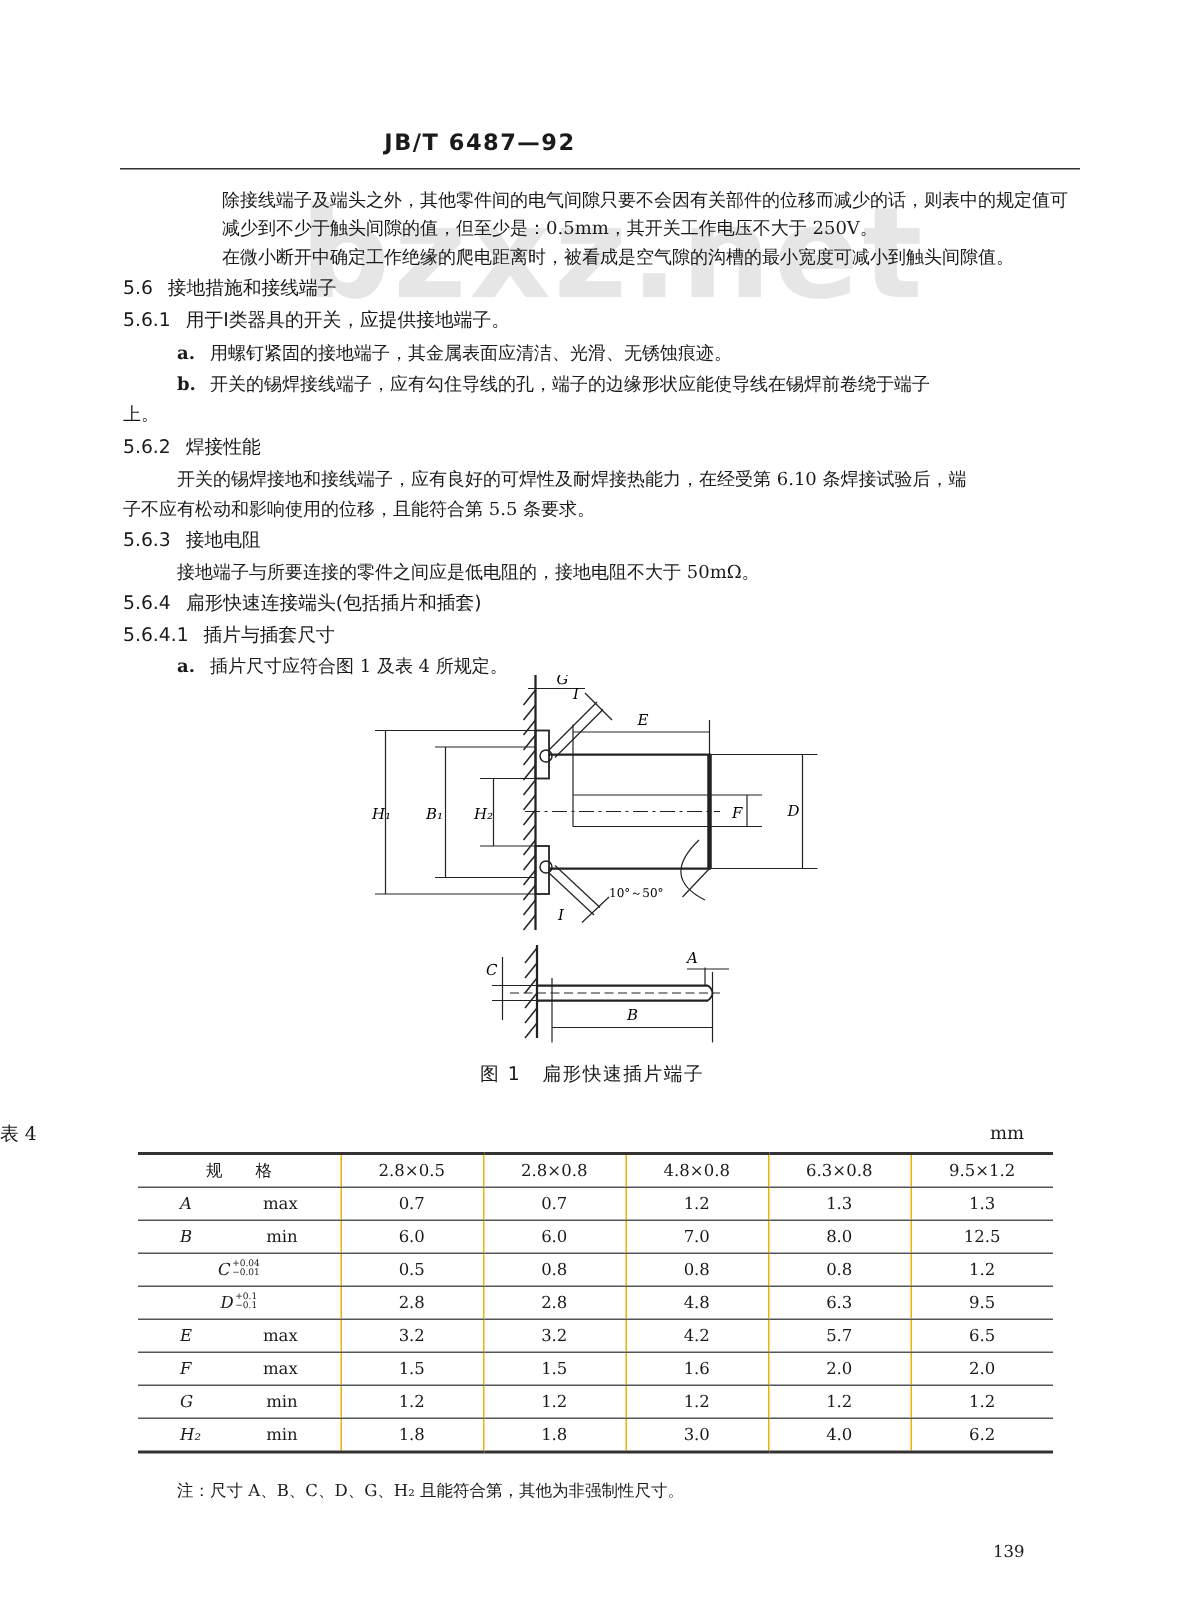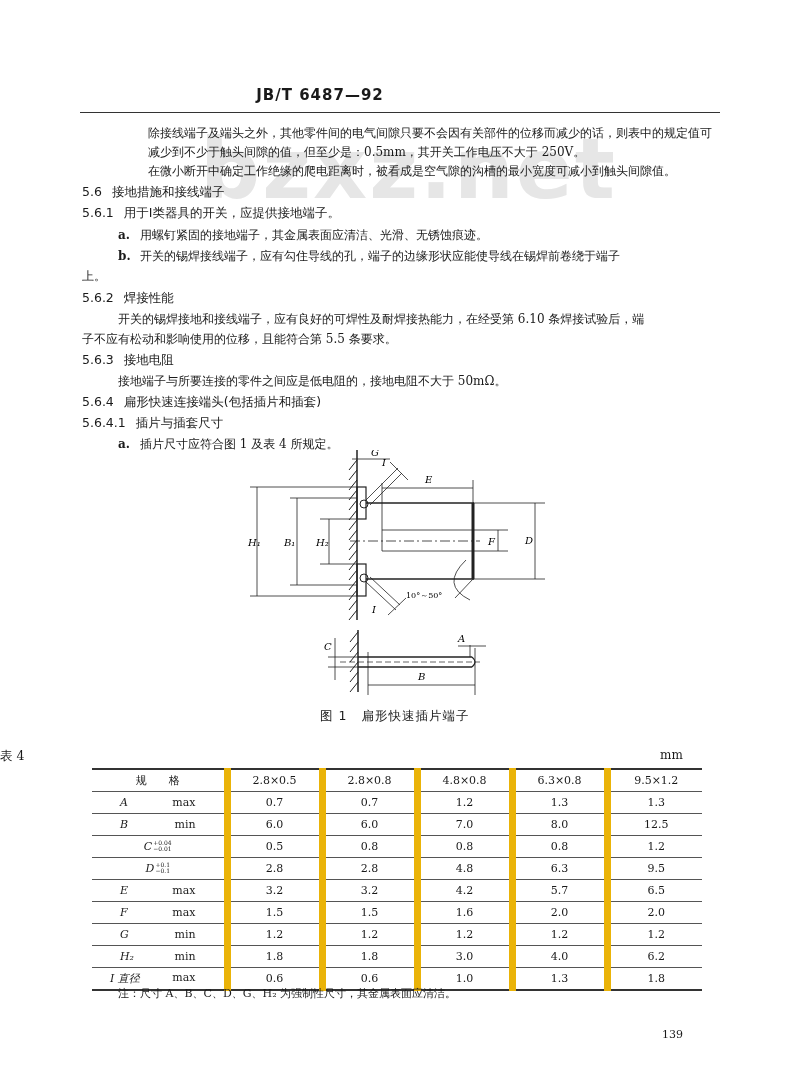--- a/index.html
+++ b/index.html
@@ -22,21 +22,21 @@
   svg.fig { position: absolute; z-index: 1; }
   .caption { position: absolute; left: 320px; top: 708px; font-size: 12.5px; font-family: "DejaVu Sans", sans-serif; letter-spacing: 1px; text-align: center; }
   .caption .cap-num { margin-right: 14px; }
   .table-title { position: absolute; left: 0; top: 748px; width: 799px; text-align: left; font-size: 12.5px; }
   .unit { position: absolute; left: 660px; top: 748px; font-size: 12px; }
   table.spec {
     position: absolute; left: 92px; top: 768px; width: 610px; border-collapse: collapse;
     font-size: 11px; font-family: "DejaVu Serif", serif;
   }
   table.spec td, table.spec th {
-    border-bottom: 1px solid #555; border-left: 7px solid #eab308; height: 21px; padding: 0; text-align: center; font-weight: normal;
+    border-bottom: 1px solid #555; border-left: 1px solid #eab308; height: 21px; padding: 0; text-align: center; font-weight: normal;
   }
   table.spec tr td:first-child, table.spec tr th:first-child { border-left: none; }
   table.spec thead th { border-top: 2px solid #333; }
   table.spec tbody tr:last-child td { border-bottom: 2px solid #333; }
   .dim { display: inline-flex; width: 100%; justify-content: space-between; padding: 0 28px 0 28px; box-sizing: border-box; }
   .dim .sym { font-style: italic; }
   .dim.center { justify-content: center; }
   .tol { display: inline-flex; flex-direction: column; font-size: 6px; line-height: 6px; vertical-align: middle; margin-left: 1px; }
   .note { position: absolute; left: 118px; top: 986px; font-size: 11px; }
   .page-num { position: absolute; left: 662px; top: 992px; font-size: 11px; margin-top: 36px; }
@@ -311,28 +311,17 @@
       <td><span class="dim">
             <span class="sym">H₂</span>
             <span>min</span>
           </span></td>
       <td>1.8</td>
       <td>1.8</td>
       <td>3.0</td>
       <td>4.0</td>
       <td>6.2</td>
     </tr>
-    <tr>
-      <td><span class="dim" style="padding-left:18px;">
-            <span class="sym">I 直径</span>
-            <span>max</span>
-          </span></td>
-      <td>0.6</td>
-      <td>0.6</td>
-      <td>1.0</td>
-      <td>1.3</td>
-      <td>1.8</td>
-    </tr>
   </tbody>
 </table>
 
-<div class="note">注：尺寸 A、B、C、D、G、H₂ 为强制性尺寸，其金属表面应清洁。</div>
+<div class="note">注：尺寸 A、B、C、D、G、H₂ 且能符合第，其他为非强制性尺寸。</div>
 <div class="page-num">139</div>
 
 </body></html>

